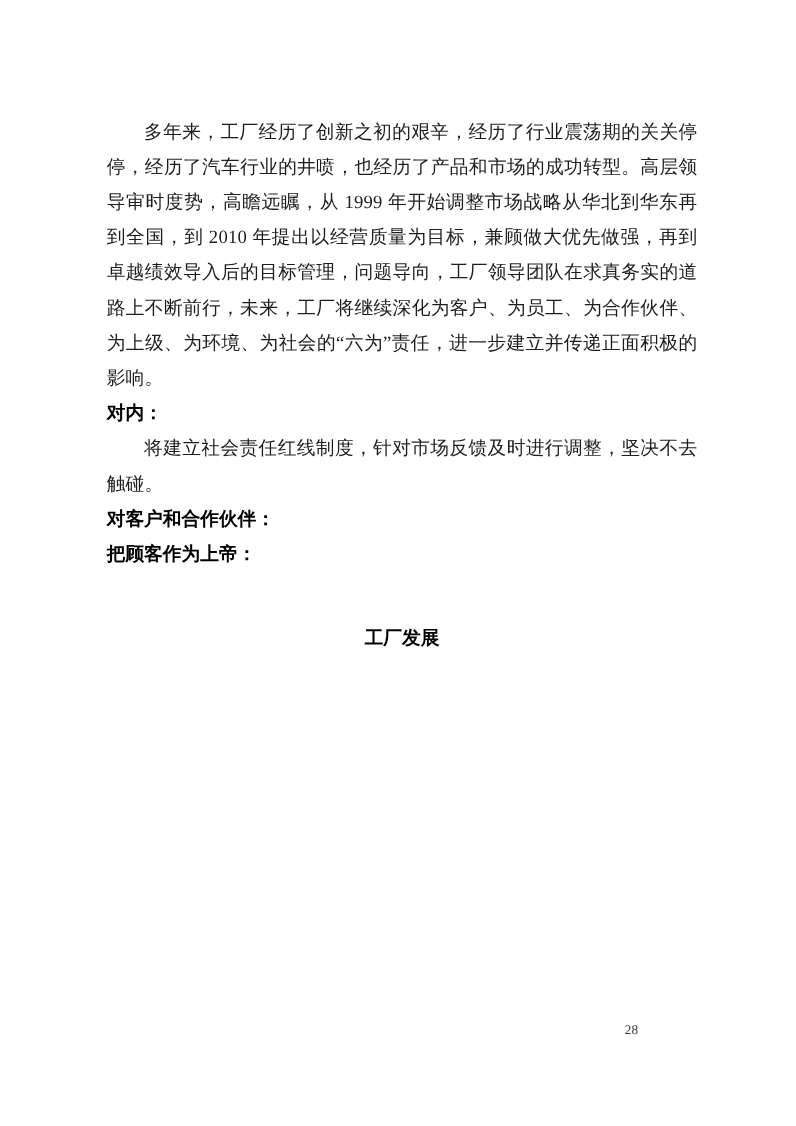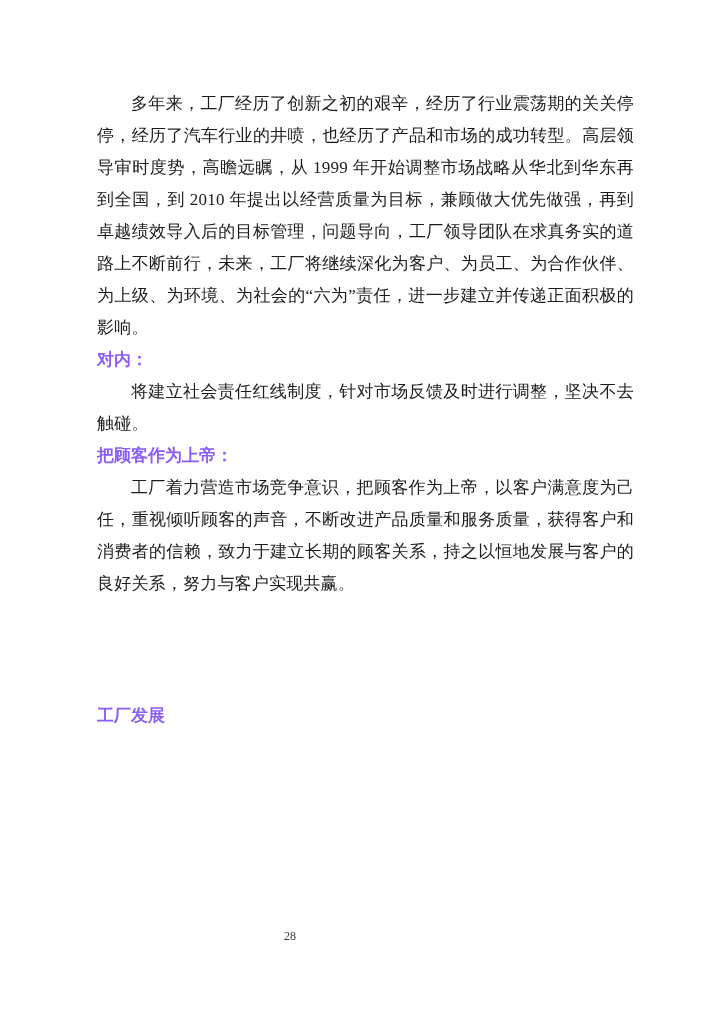--- a/index.html
+++ b/index.html
@@ -11,61 +11,62 @@
     position: relative;
     width: 724px;
     height: 1024px;
     background: #ffffff;
     overflow: hidden;
     font-family: "Liberation Serif", serif;
     color: #1c1c1c;
   }
   .content {
     position: absolute;
-    top: 88px;
+    top: 104px;
     left: 97px;
     width: 537px;
   }
   .para {
     margin: 0;
     font-size: 17px;
     line-height: 32px;
     text-align: justify;
     text-indent: 2em;
     font-family: "Liberation Serif", serif;
     letter-spacing: 0.2px;
   }
   .heading {
     margin: 0;
     font-size: 17px;
     line-height: 32px;
     font-weight: 700;
     font-family: "Liberation Sans", sans-serif;
-    color: #8b5cf6;
+    color: #000000;
   }
   .heading.standalone {
-    margin-top: 100px;
+    margin-top: 44px;
+    text-align: center;
   }
   .page-number {
     position: absolute;
     top: 929px;
     left: 0;
     width: 580px;
-    text-align: center;
+    text-align: right;
     font-size: 12px;
     color: #3a3a3a;
     font-family: "Liberation Serif", serif;
   }
 </style>
 </head>
 <body>
 
 <div class="page">
   <div class="content">
     <p class="para">多年来，工厂经历了创新之初的艰辛，经历了行业震荡期的关关停停，经历了汽车行业的井喷，也经历了产品和市场的成功转型。高层领导审时度势，高瞻远瞩，从 1999 年开始调整市场战略从华北到华东再到全国，到 2010 年提出以经营质量为目标，兼顾做大优先做强，再到卓越绩效导入后的目标管理，问题导向，工厂领导团队在求真务实的道路上不断前行，未来，工厂将继续深化为客户、为员工、为合作伙伴、为上级、为环境、为社会的“六为”责任，进一步建立并传递正面积极的影响。</p>
     <h3 class="heading">对内：</h3>
     <p class="para">将建立社会责任红线制度，针对市场反馈及时进行调整，坚决不去触碰。</p>
+    <h3 class="heading">对客户和合作伙伴：</h3>
     <h3 class="heading">把顾客作为上帝：</h3>
-    <p class="para">工厂着力营造市场竞争意识，把顾客作为上帝，以客户满意度为己任，重视倾听顾客的声音，不断改进产品质量和服务质量，获得客户和消费者的信赖，致力于建立长期的顾客关系，持之以恒地发展与客户的良好关系，努力与客户实现共赢。</p>
     <h3 class="heading standalone">工厂发展</h3>
   </div>
   <div class="page-number">28</div>
 </div>
 
 </body></html>

